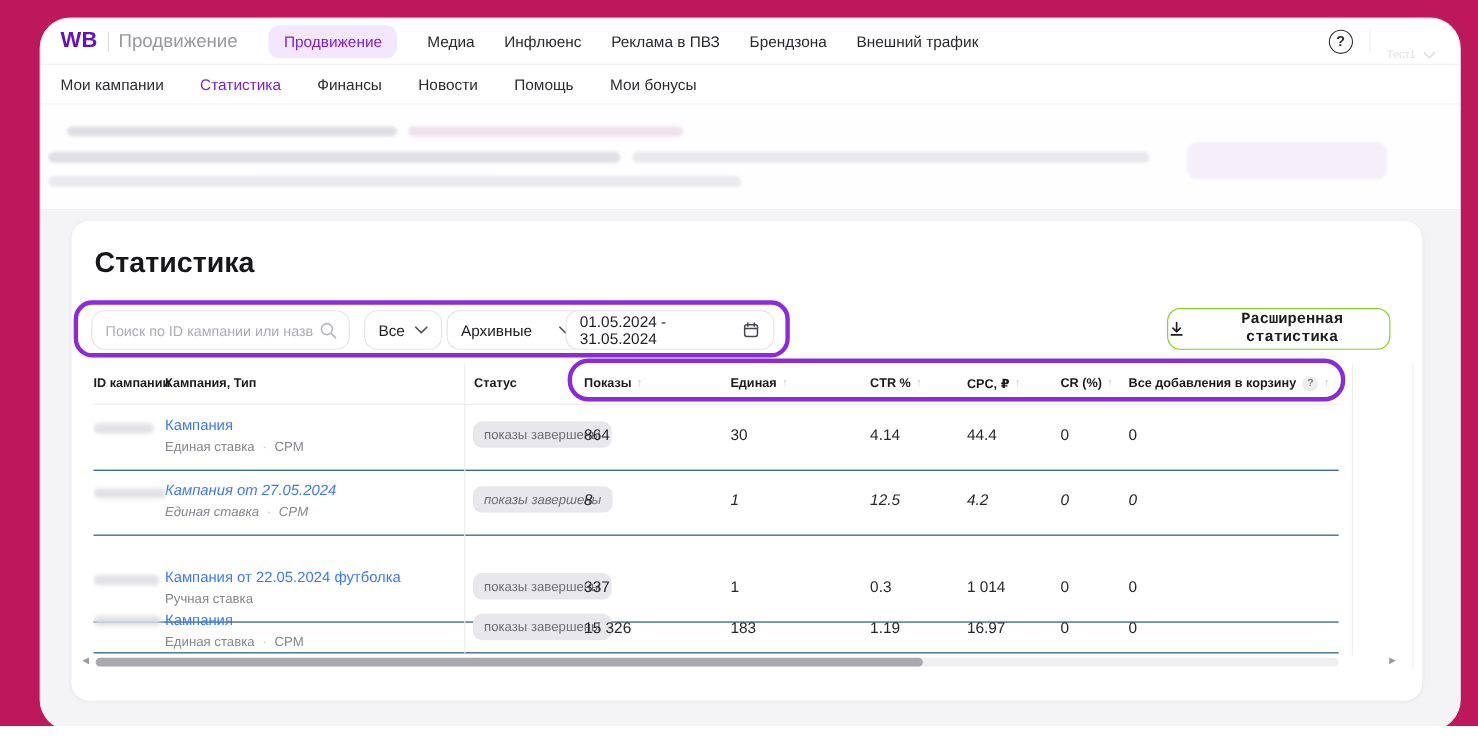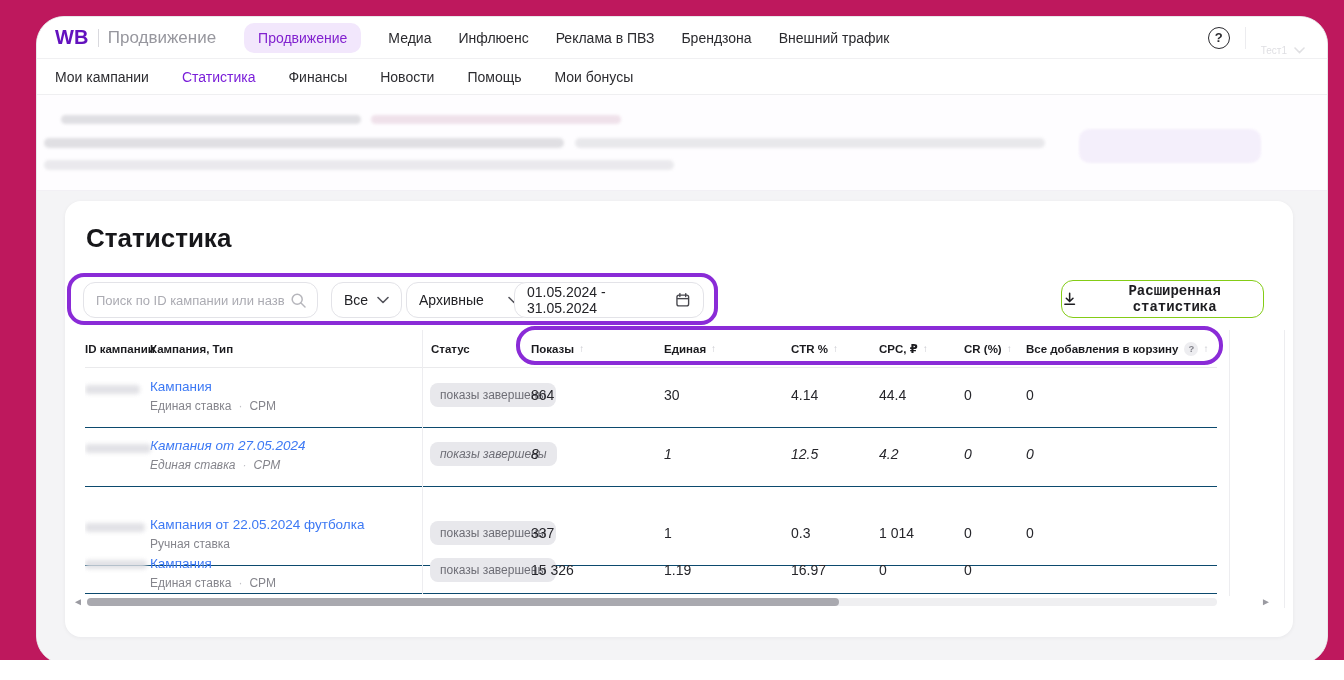--- a/index.html
+++ b/index.html
@@ -300,20 +300,21 @@
         <div class="trow row-3">
           <div>
               <div class="id-blob"></div>
             </div>
           <div>
             <a class="campaign-name">Кампания</a>
             <span class="campaign-sub"><span>Единая ставка</span><span class="dot"></span><span>CPM</span></span>
           </div>
           <div class="cell-status"><span class="status-badge">показы завершены</span></div>
           <div class="metric">15 326</div>
+          <div class="metric">183</div>
           <div class="metric">1.19</div>
           <div class="metric">16.97</div>
           <div class="metric">0</div>
           <div class="metric">0</div>
         </div>
 
         <div class="vline vline-status"></div>
         <div class="vline vline-right1"></div>
         <div class="vline vline-right2"></div>
 

